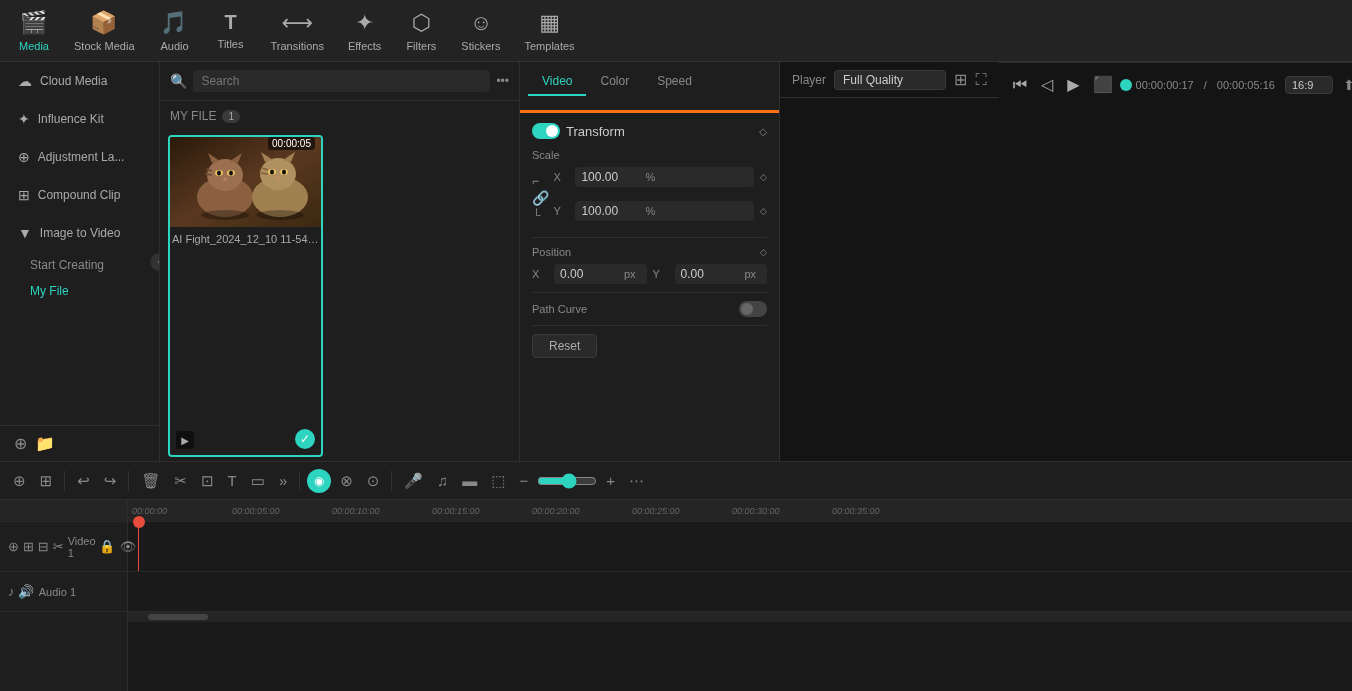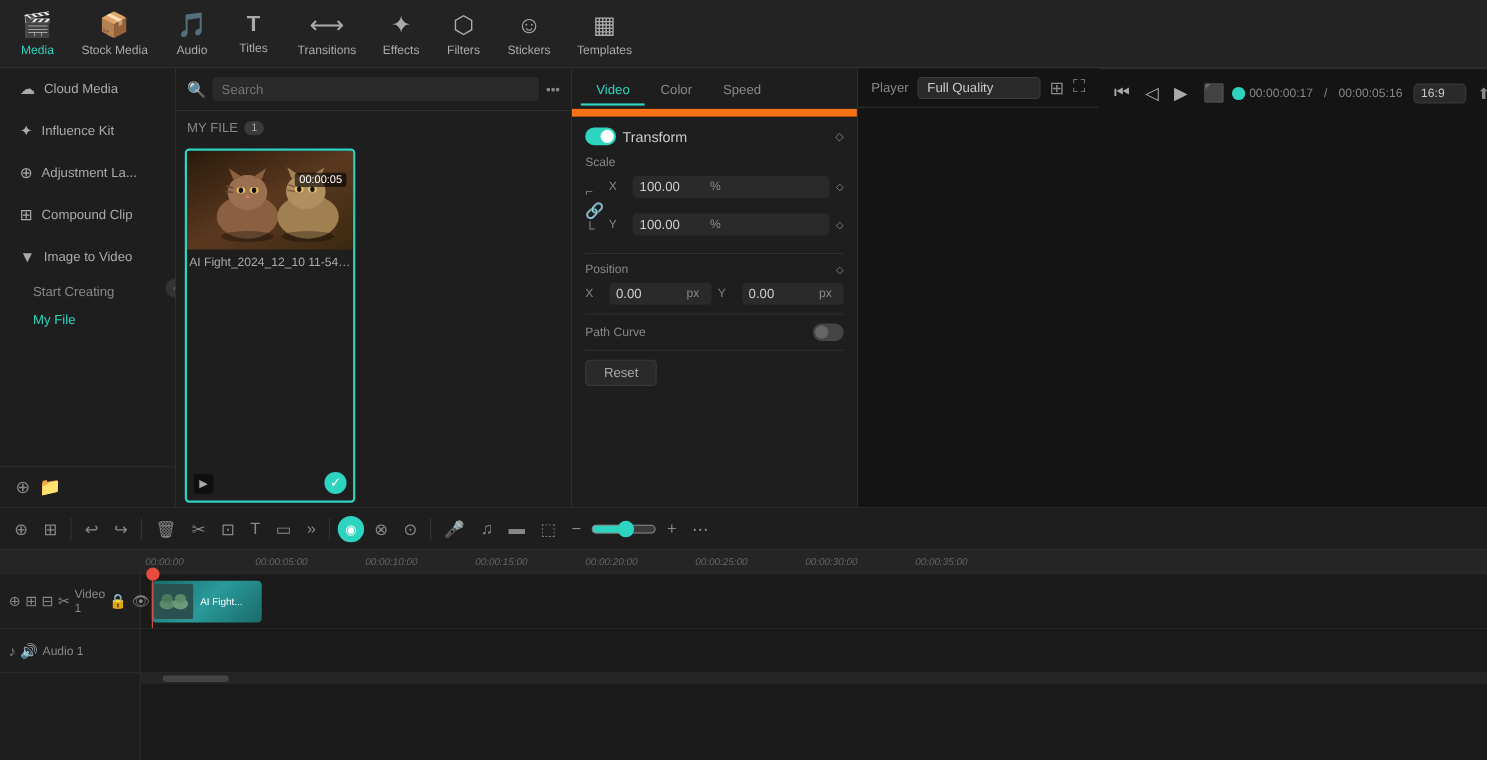--- a/index.html
+++ b/index.html
@@ -59,42 +59,42 @@
       background: #3a3a3a; color: #aaa; border-radius: 10px;
       padding: 1px 6px; font-size: 10px;
     }
     .media-grid { display: flex; flex-wrap: wrap; padding: 4px 8px; gap: 6px; overflow-y: auto; flex: 1; }
     .media-thumb {
       width: 155px; position: relative; cursor: pointer; border-radius: 4px; overflow: hidden;
       border: 2px solid transparent;
     }
     .media-thumb.selected { border-color: #2dd4bf; }
     .thumb-duration {
-      position: absolute; top: 20px; right: 6px; background: rgba(0,0,0,0.6);
+      position: absolute; top: 0; right: 6px; background: rgba(0,0,0,0.6);
       color: #fff; font-size: 10px; padding: 1px 4px; border-radius: 3px;
     }
     .thumb-check {
       position: absolute; bottom: 6px; right: 6px; background: #2dd4bf;
       border-radius: 50%; width: 20px; height: 20px; display: flex; align-items: center;
       justify-content: center; color: #fff; font-size: 12px;
     }
     .thumb-icon {
       position: absolute; bottom: 6px; left: 6px; background: rgba(0,0,0,0.5);
       border-radius: 3px; width: 18px; height: 18px; display: flex; align-items: center;
       justify-content: center; color: #aaa; font-size: 10px;
     }
     .thumb-label { font-size: 11px; color: #aaa; padding: 3px 2px; white-space: nowrap; overflow: hidden; text-overflow: ellipsis; }
 
     
     .properties-panel {
       width: 260px; background: #1e1e1e; border-right: 1px solid #2e2e2e;
       display: flex; flex-direction: column; flex-shrink: 0; overflow-y: auto;
     }
     .prop-tabs {
-      display: flex; border-bottom: 7px solid #f97316; padding: 6px 8px 4px;
+      display: flex; border-bottom: 3px solid #f97316; padding: 6px 8px 15px;
     }
     .prop-tab {
       padding: 6px 14px; cursor: pointer; color: #888; font-size: 12px;
       border-bottom: 2px solid transparent; margin-bottom: -1px;
     }
     .prop-tab.active { color: #2dd4bf; border-bottom-color: #2dd4bf; }
     .prop-subtabs {
       display: flex; align-items: center; padding: 6px 8px; gap: 4px;
       border-bottom: 1px solid #2e2e2e;
     }
@@ -721,34 +721,20 @@
           <span class="ruler-mark" style="left:700px;">00:00:35:00</span>
         </div>
       </div>
 
       <div class="timeline-track" style="height:50px;">
 
         <div class="timeline-playhead" style="left:10px; height:100%;">
           <div class="playhead-marker" style="background:#e74c3c;width:12px;height:12px;border-radius:50%;position:absolute;top:-6px;left:-5px;"></div>
         </div>
 
-        <div class="track-clip" style="left:10px; width:100px;">
-          <div class="clip-inner">
-            <div style="width:36px;height:32px;background:linear-gradient(135deg,#2a6a6a,#4a9a9a);border-radius:2px;flex-shrink:0;overflow:hidden;">
-              <svg width="36" height="32" viewBox="0 0 36 32">
-                <rect width="36" height="32" fill="#2a5050"></rect>
-                <ellipse cx="12" cy="18" rx="7" ry="5" fill="#5a8a6a"></ellipse>
-                <ellipse cx="24" cy="18" rx="7" ry="5" fill="#6a9a7a"></ellipse>
-                <ellipse cx="12" cy="13" rx="5" ry="4" fill="#4a7a5a"></ellipse>
-                <ellipse cx="24" cy="13" rx="5" ry="4" fill="#5a8a6a"></ellipse>
-              </svg>
-            </div>
-            <span class="clip-label">AI Fight...</span>
-          </div>
-        </div>
       </div>
 
       <div class="audio-track" style="height:40px; background:#1a1a1a;">
       </div>
 
       <div class="scrollbar-h">
         <div class="scrollbar-thumb"></div>
       </div>
     </div>
   </div>

